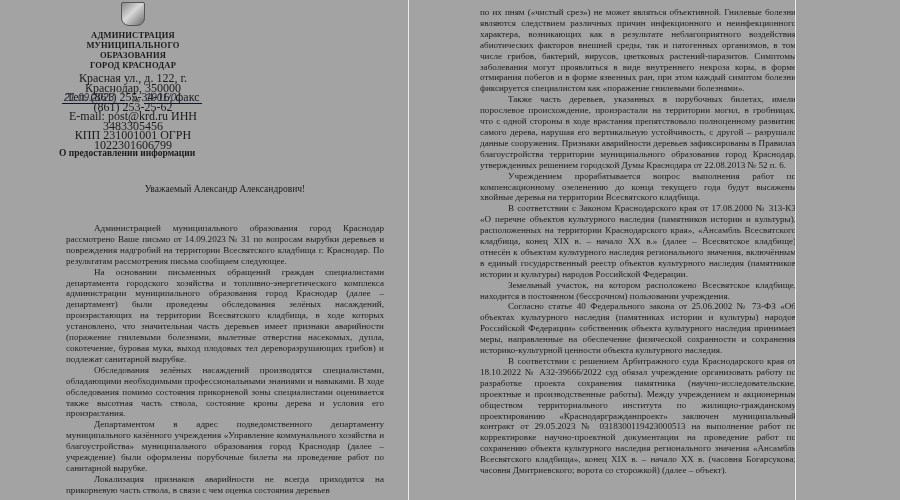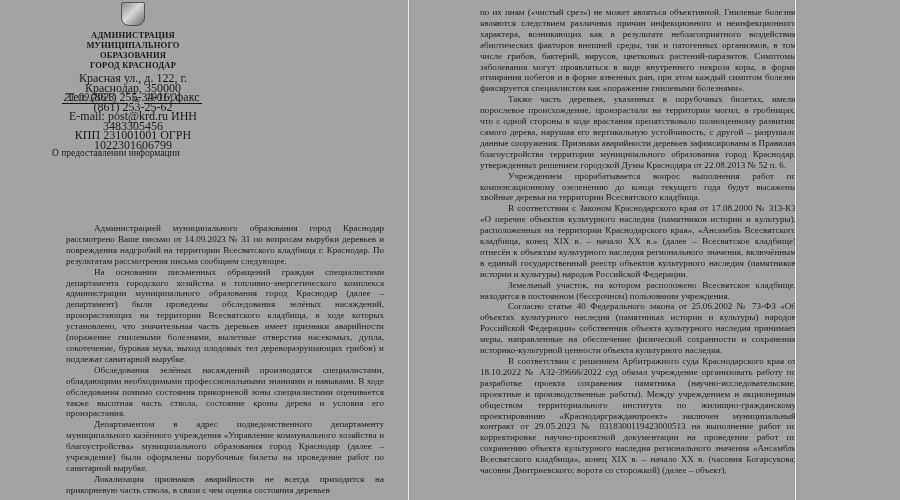--- a/index.html
+++ b/index.html
@@ -19,21 +19,21 @@
 
   .reg-row { position: absolute; font-size: 8px; display: flex; align-items: flex-end; }
   .hand { font-family: Liberation Sans, sans-serif; font-style: italic; color: #2b2b3b; font-size: 10px;
           border-bottom: 1px solid #0f172a; padding: 0 2px; line-height: 11px; display: inline-block; }
   .lbl { margin: 0 4px; }
 
   .recipient { position: absolute; left: 263px; top: 32px; font-size: 8.5px; line-height: 10px; }
   .recipient div { margin-bottom: 0; }
   .recipient .gap { height: 10px; }
 
-  .subject { position: absolute; left: 52px; top: 148px; font-size: 9.5px; }
+  .subject { position: absolute; left: 59px; top: 148px; font-size: 9.5px; font-weight: bold; }
   .salutation { position: absolute; left: 0; width: 450px; text-align: center; top: 184px; font-size: 9.5px; }
 
   .body-text { position: absolute; font-size: 9.1px; line-height: 10.9px; text-align: justify; }
   .body-text p { margin: 0; text-indent: 28px; }
   .left-body { left: 66px; top: 223px; width: 318px; }
   .right-body { left: 30px; top: 7px; width: 316px; }
 </style>
 </head>
 <body>
 
@@ -54,20 +54,21 @@
   </div>
 
   <div class="reg-row" style="left:62px; top:92px;">
     <span class="hand" style="width:62px;">21.09.2023</span>
     <span class="lbl">№</span>
     <span class="hand" style="width:54px;">1901/01</span>
   </div>
 
 
   <div class="subject">О предоставлении информации</div>
+  <div class="salutation">Уважаемый Александр Александрович!</div>
 
   <div class="body-text left-body">
     <p>Администрацией муниципального образования город Краснодар рассмотрено Ваше письмо от 14.09.2023 № 31 по вопросам вырубки деревьев и повреждения надгробий на территории Всесвятского кладбища г. Краснодар. По результатам рассмотрения письма сообщаем следующее.</p>
     <p>На основании письменных обращений граждан специалистами департамента городского хозяйства и топливно-энергетического комплекса администрации муниципального образования город Краснодар (далее – департамент) были проведены обследования зелёных насаждений, произрастающих на территории Всесвятского кладбища, в ходе которых установлено, что значительная часть деревьев имеет признаки аварийности (поражение гнилевыми болезнями, вылетные отверстия насекомых, дупла, сокотечение, буровая мука, выход плодовых тел дереворазрушающих грибов) и подлежат санитарной вырубке.</p>
     <p>Обследования зелёных насаждений производятся специалистами, обладающими необходимыми профессиональными знаниями и навыками. В ходе обследования помимо состояния прикорневой зоны специалистами оценивается также высотная часть ствола, состояние кроны дерева и условия его произрастания.</p>
     <p>Департаментом в адрес подведомственного департаменту муниципального казённого учреждения «Управление коммунального хозяйства и благоустройства» муниципального образования город Краснодар (далее – учреждение) были оформлены порубочные билеты на проведение работ по санитарной вырубке.</p>
     <p>Локализация признаков аварийности не всегда приходится на прикорневую часть ствола, в связи с чем оценка состояния деревьев</p>
   </div>
   <div class="page-edge" style="left:408px;"></div>
 </div>

